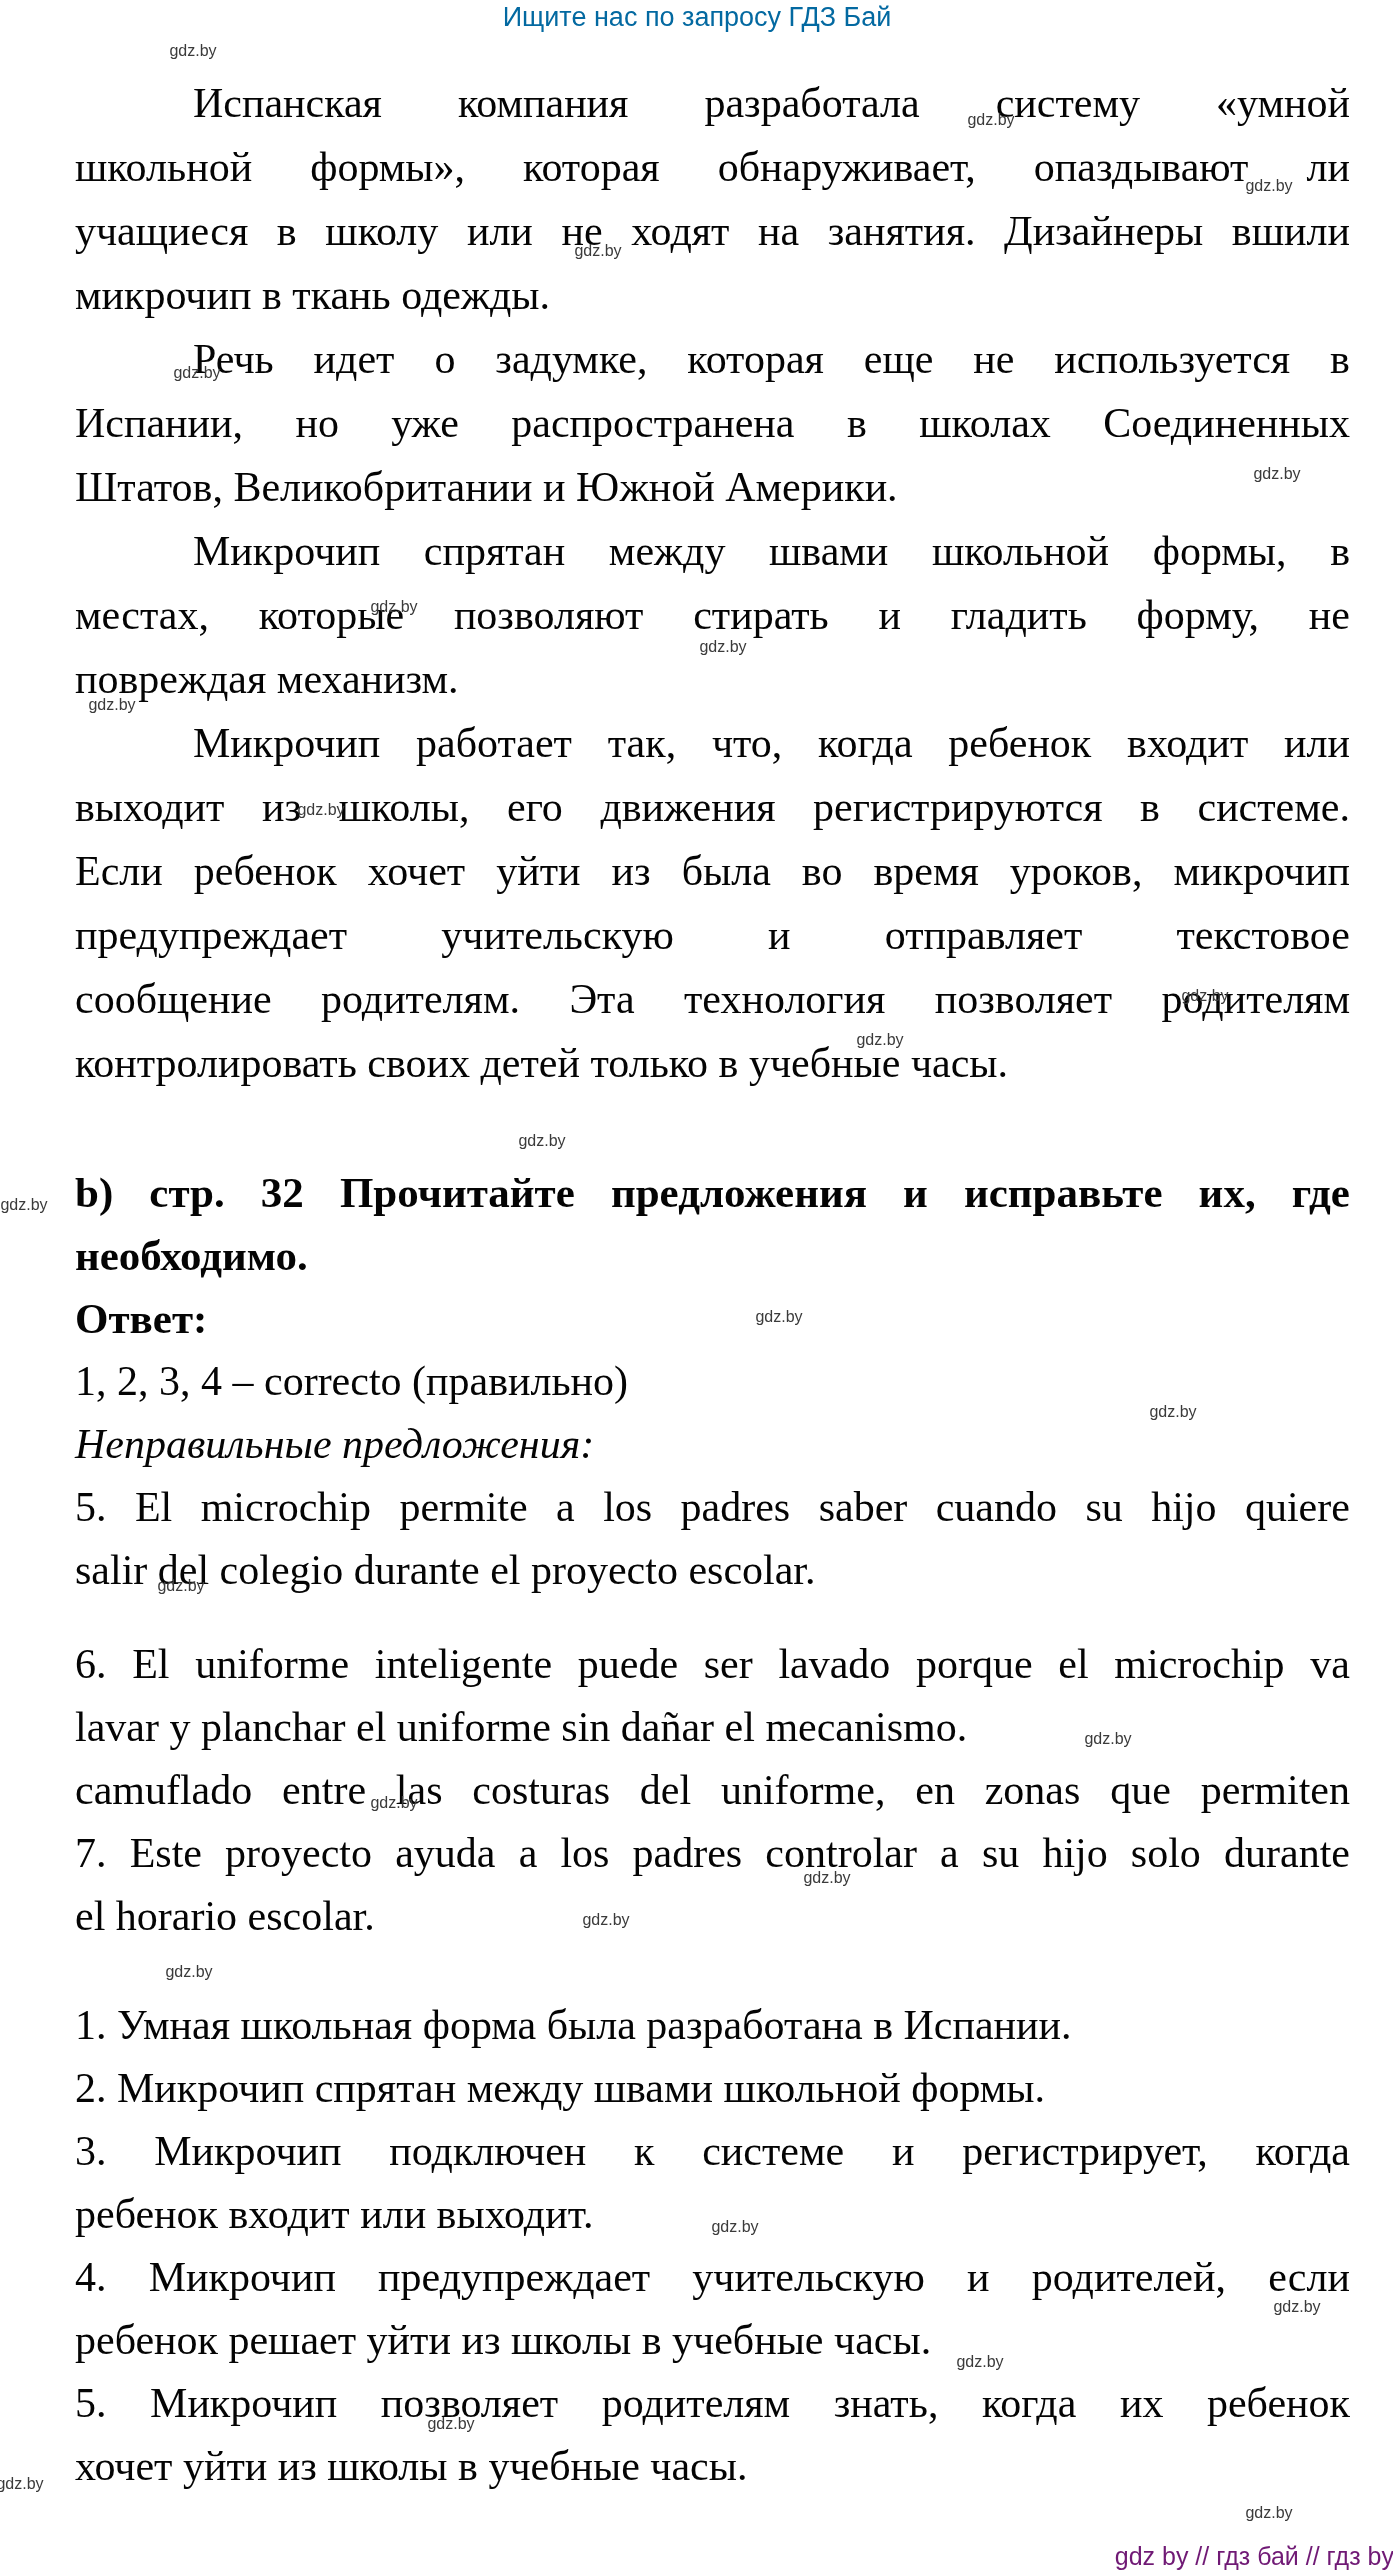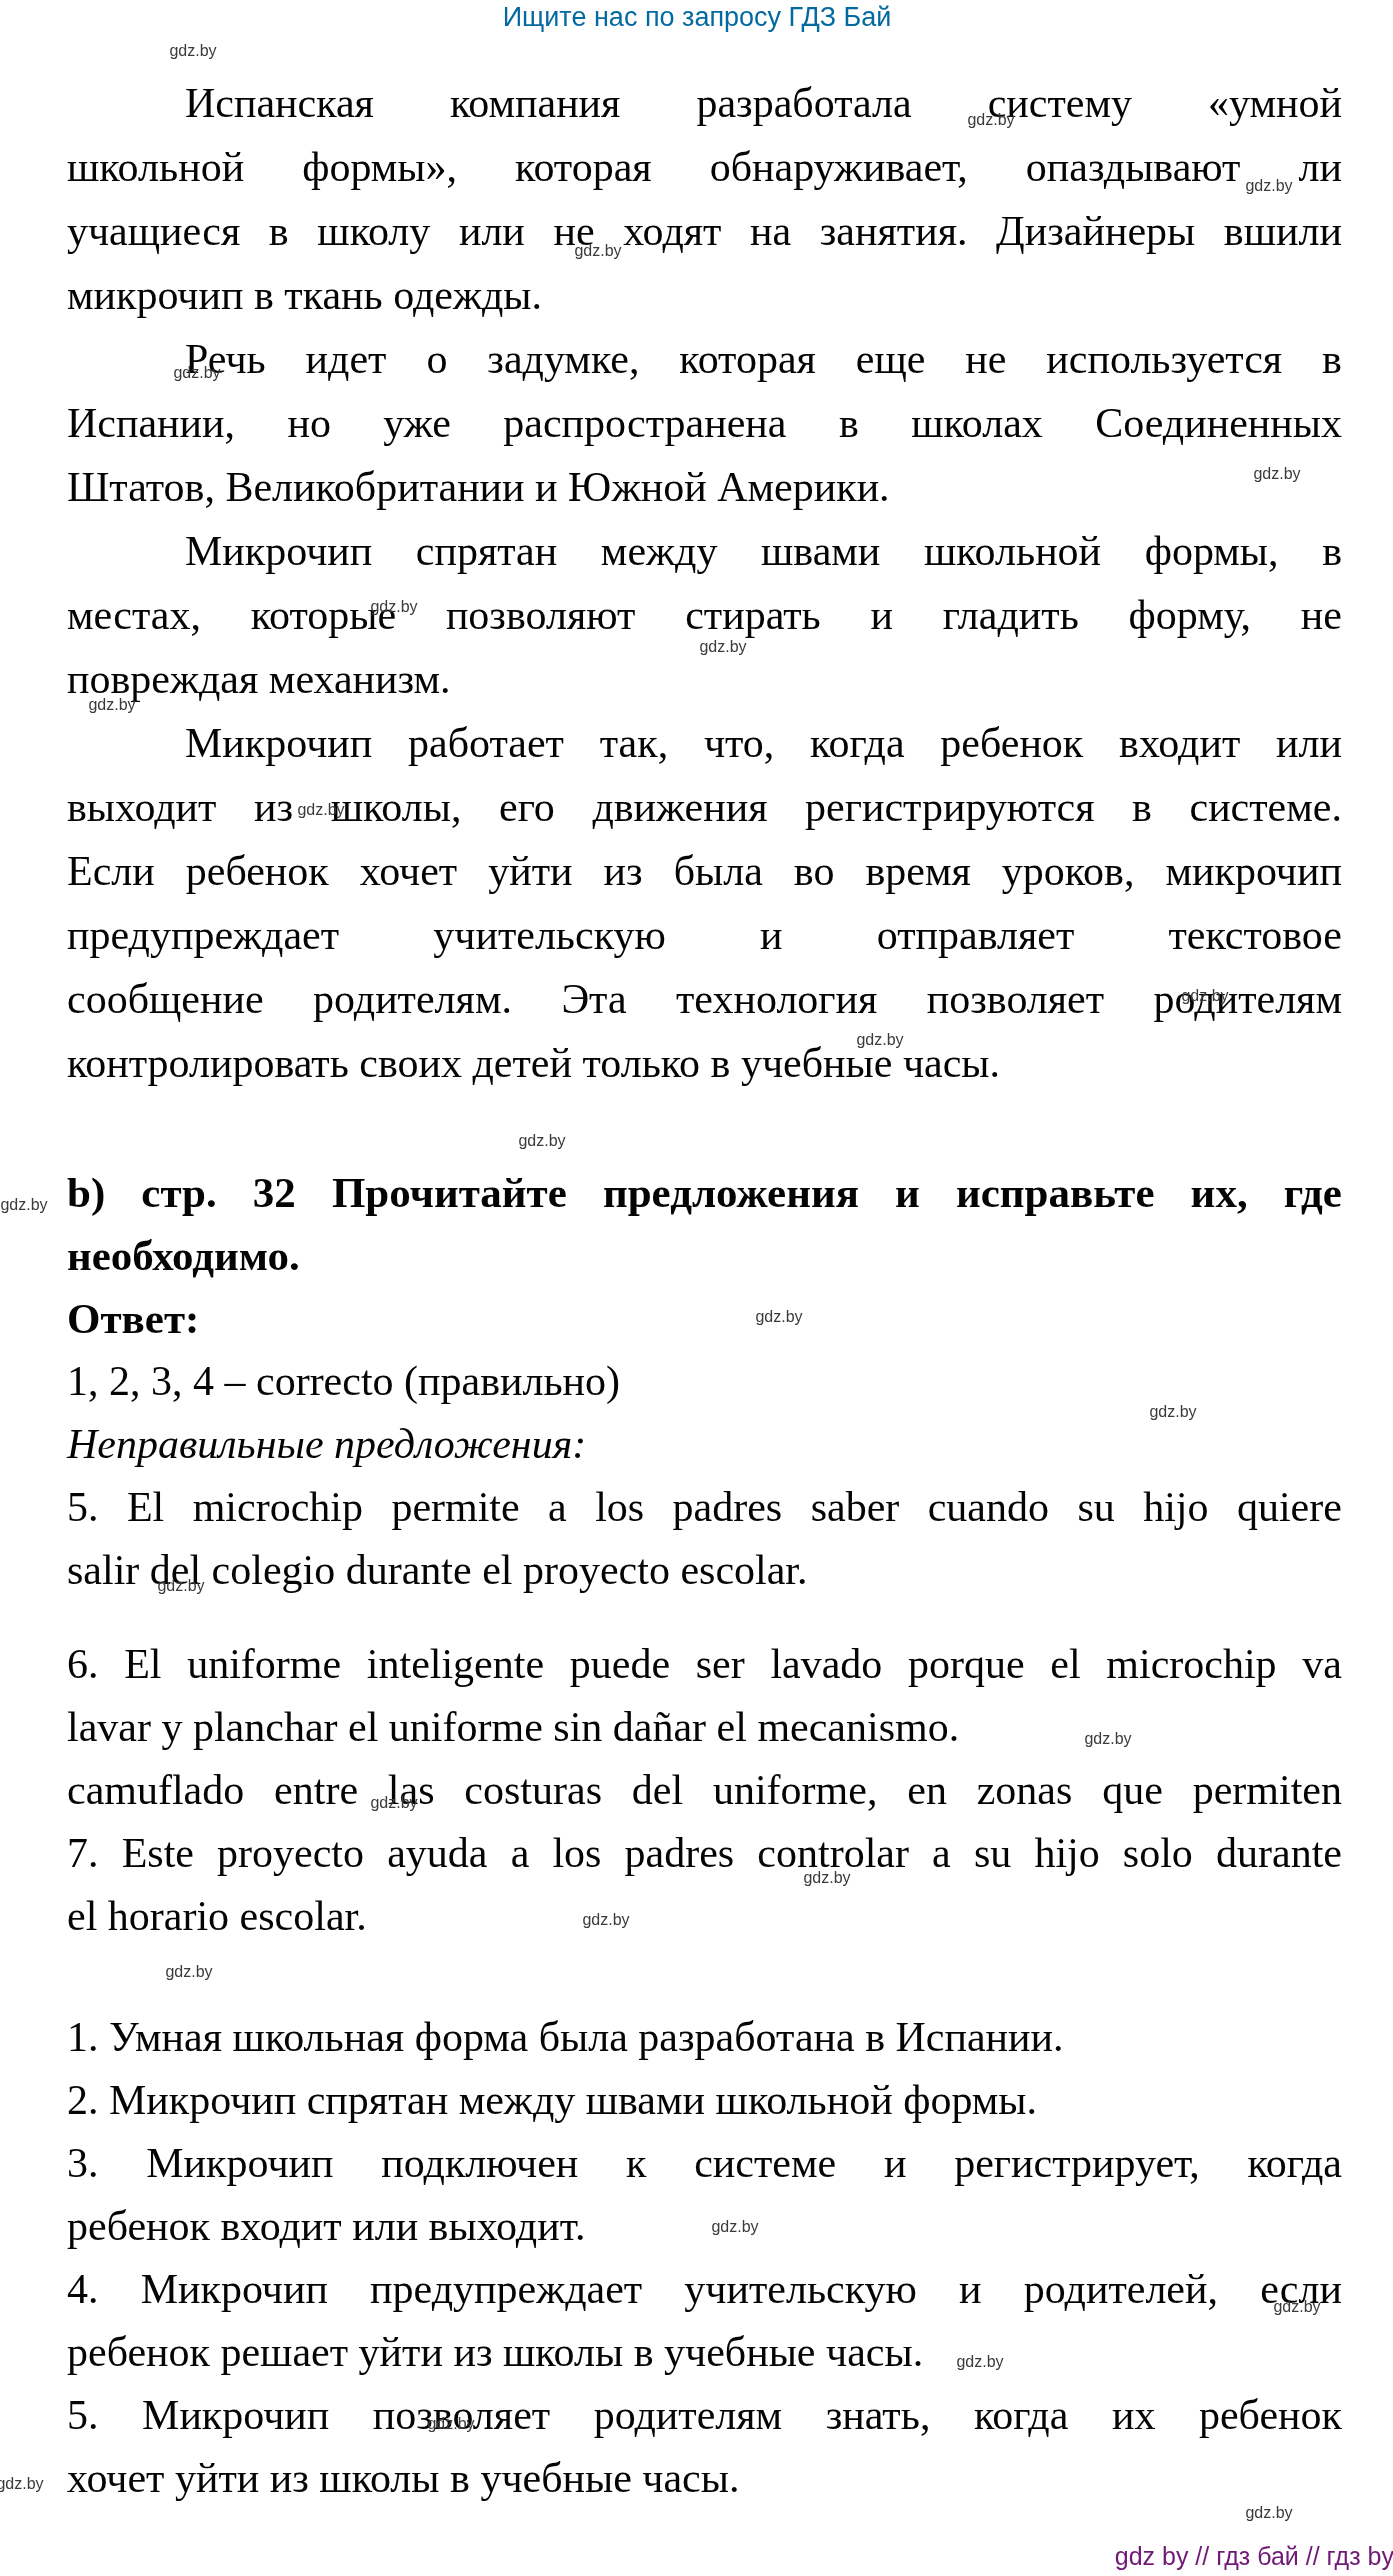--- a/index.html
+++ b/index.html
@@ -10,34 +10,34 @@
     overflow:hidden;
   }
   .site-header{
     position:absolute;top:1.6px;left:0;width:100%;
     text-align:center;
     font-family:"Liberation Sans", sans-serif;
     font-size:27px;line-height:30.5px;
     color:#0369a1;
   }
   .doc{
-    position:absolute;left:67px;top:71px;width:1275px;
+    position:absolute;left:75px;top:71px;width:1275px;
   }
   .line{
     height:64px;line-height:64px;font-size:42px;
     white-space:nowrap;
   }
   .l78{height:63px;line-height:63px;}
   .jline{display:flex;justify-content:space-between;}
   .indent{padding-left:118px;}
   .bold{font-weight:bold;font-size:43px;}
   .italic{font-style:italic;}
   .gap-heading{margin-top:66px;}
   .gap-sm{margin-top:30.5px;}
-  .gap-md{margin-top:58px;}
+  .gap-md{margin-top:46px;}
   .watermark-layer{position:absolute;left:0;top:0;width:100%;height:100%;pointer-events:none;}
   .wm{
     position:absolute;transform:translate(-50%,-50%);
     font-family:"Liberation Sans", sans-serif;
     font-size:16px;color:#3b3b3b;white-space:nowrap;
   }
   .site-footer{
     position:absolute;top:2542px;left:0;width:100%;
     text-align:right;
     font-family:"Liberation Sans", sans-serif;

